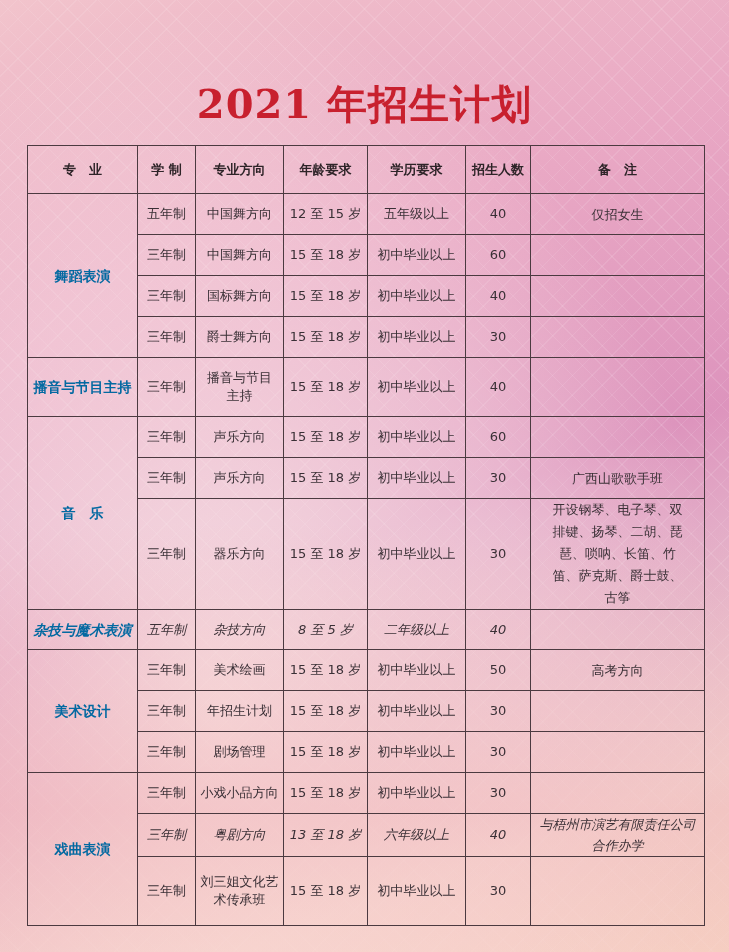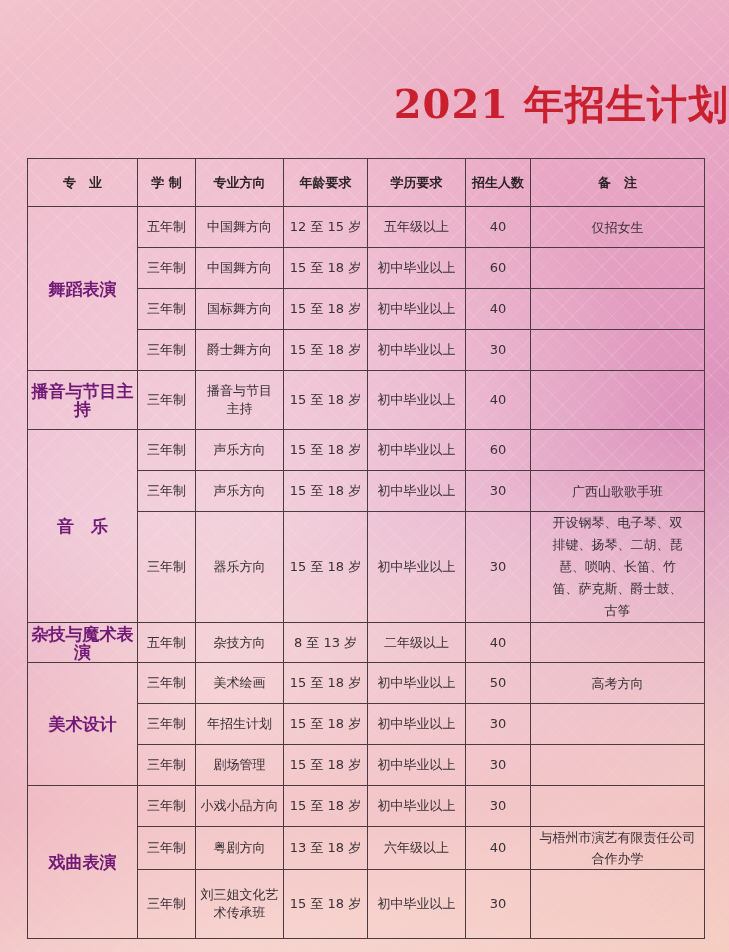--- a/index.html
+++ b/index.html
@@ -32,31 +32,31 @@
       position: absolute;
       inset: 0;
       background: linear-gradient(180deg, rgba(0,0,0,0) 55%, rgba(236,140,150,0.35) 85%, rgba(240,150,150,0.3) 100%);
       pointer-events: none;
     }
     .title {
       position: absolute;
       left: 0;
       right: 0;
       top: 50px;
-      text-align: right;
+      text-align: center;
       font-family: "DejaVu Serif", "Liberation Serif", serif;
       font-weight: bold;
       font-size: 40px;
       letter-spacing: 1px;
       color: #c8202e;
     }
     table.plan {
       position: absolute;
       left: 27px;
-      top: 158px;
+      top: 145px;
       border-collapse: collapse;
       width: 677px;
       table-layout: fixed;
       font-size: 13px;
       color: #3a3036;
     }
     table.plan th, table.plan td {
       border: 1.2px solid #4b3a40;
       text-align: center;
       vertical-align: middle;
@@ -64,31 +64,31 @@
       line-height: 18px;
     }
     table.plan th {
       height: 47px;
       font-weight: bold;
       font-size: 13px;
       color: #2e2428;
     }
     table.plan td.major {
       font-weight: bold;
-      color: #701a75;
-      font-size: 17px;
+      color: #0369a1;
+      font-size: 14px;
     }
     table.plan td.note {
       font-size: 13px;
       line-height: 21px;
     }
     .h42 { height: 41px; }
     .h60 { height: 59px; }
     .h95 { height: 94px; }
-    .h58 { height: 40px; }
+    .h58 { height: 40px; font-style: italic; }
   </style>
 </head>
 <body>
 
 <div class="bg-pattern"></div>
 <div class="bg-overlay"></div>
 <div class="bg-overlay-right"></div>
 
 <h1 class="title">2021 年招生计划</h1>
 
@@ -182,21 +182,21 @@
       <td>15 至 18 岁</td>
       <td>初中毕业以上</td>
       <td>30</td>
       <td class="note" style="padding:0 17px; line-height:22px;">开设钢琴、电子琴、双排键、扬琴、二胡、琵琶、唢呐、长笛、竹笛、萨克斯、爵士鼓、古筝</td>
     </tr>
 
     <tr class="h58">
       <td class="major">杂技与魔术表演</td>
       <td>五年制</td>
       <td>杂技方向</td>
-      <td>8 至 13 岁</td>
+      <td>8 至 5 岁</td>
       <td>二年级以上</td>
       <td>40</td>
       <td class="note"></td>
     </tr>
 
     <tr class="h42">
       <td class="major" rowspan="3">美术设计</td>
       <td>三年制</td>
       <td>美术绘画</td>
       <td>15 至 18 岁</td>

